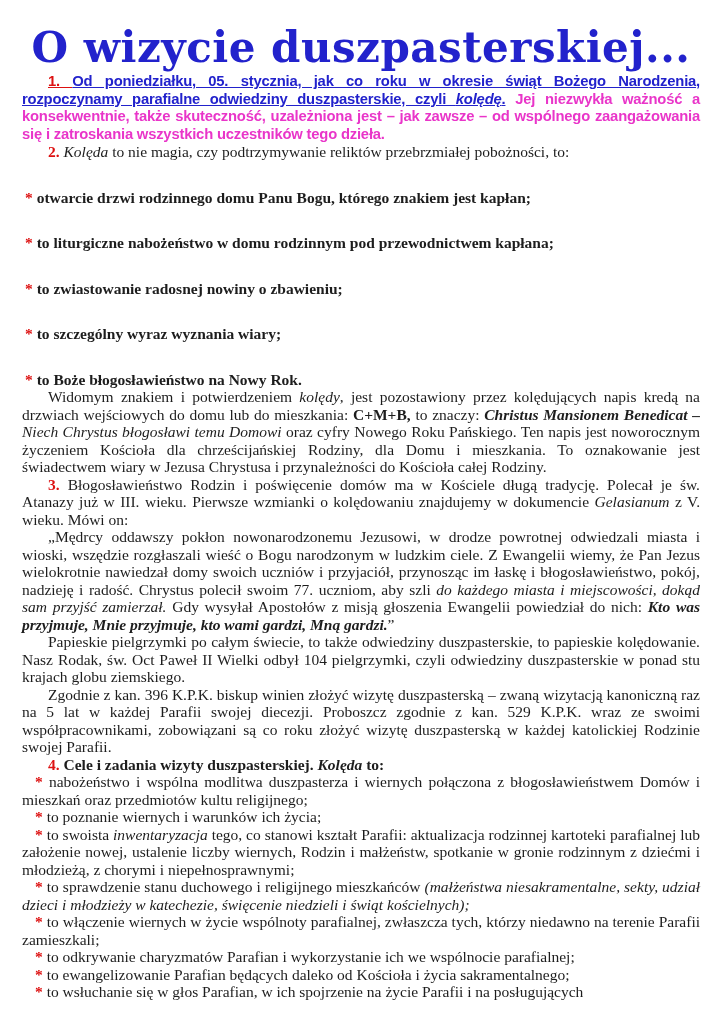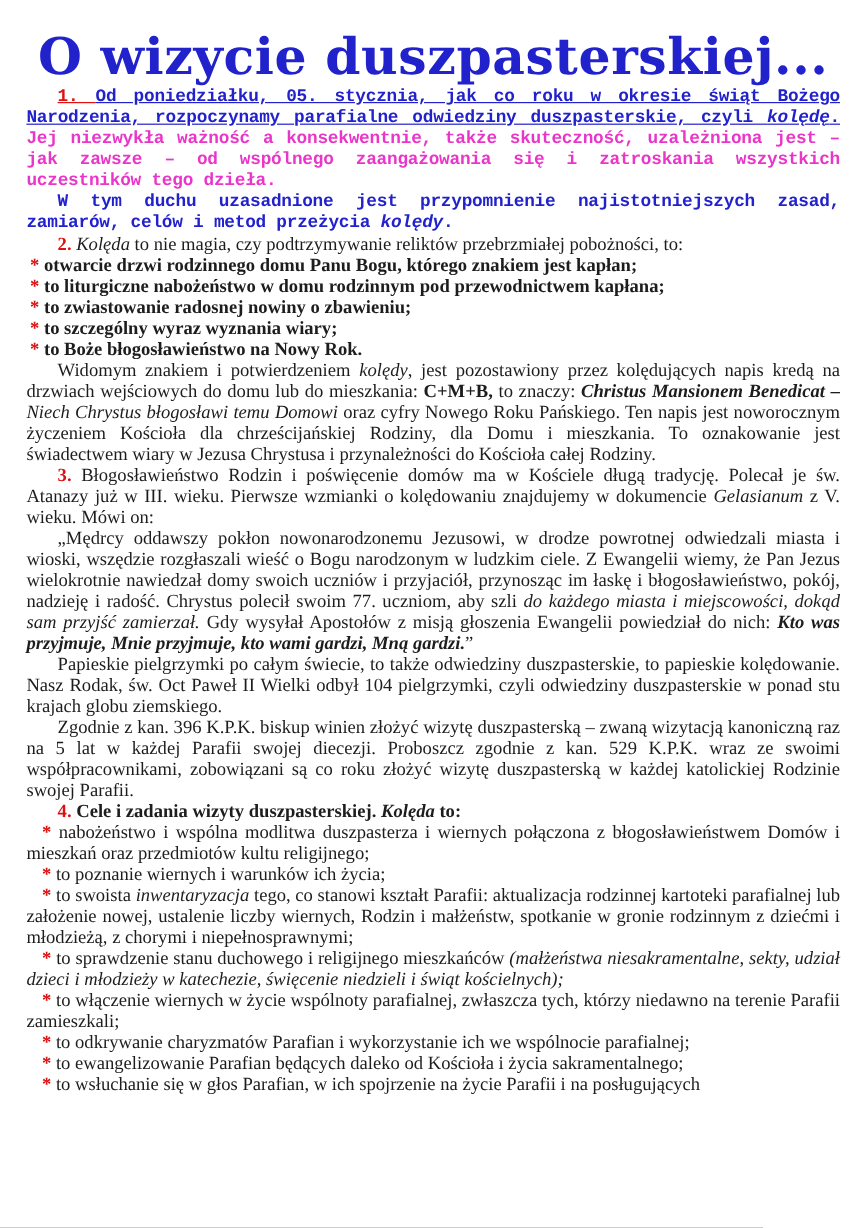--- a/index.html
+++ b/index.html
@@ -33,44 +33,43 @@
   }
   .headline {
     font-family: "DejaVu Serif", serif;
     font-size: 20.5px;
     line-height: 1.2;
     text-align: left;
     margin-bottom: 4px;
     white-space: nowrap;
   }
   .intro {
-    font-family: Liberation Mono, monospace;
+    font-family: Liberation Sans, sans-serif;
     font-size: 14.8px;
     line-height: 1.18;
     letter-spacing: -0.2px;
   }
   .indent { text-indent: 26px; }
-  .list-a { text-indent: 3px; }
+  .list-a { text-indent: 3px; margin-top: 28px; }
   .list-b { text-indent: 13px; }
   .b { font-weight: bold; }
   .i { font-style: italic; }
   .u { text-decoration: underline; }
   .c-red     { color: var(--c-red); }
   .c-blue    { color: var(--c-blue); }
   .c-magenta { color: var(--c-magenta); }
   .uc-blue { text-decoration-color: var(--c-ublue); }
 </style>
 </head>
 <body>
 
 <div class="page">
   <div>
       <p class="blk title"><span class="b c-blue">O wizycie duszpasterskiej...</span></p>
       <p class="blk intro indent"><span class="b u c-red">1. </span><span class="b u c-blue">Od poniedziałku, 05. stycznia, jak co roku w okresie świąt Bożego Narodzenia, rozpoczynamy parafialne odwiedziny duszpasterskie, czyli </span><span class="b i u c-blue">kolędę</span><span class="b u c-blue">.</span><span class="b"> </span><span class="b c-magenta">Jej niezwykła ważność a konsekwentnie, także skuteczność, uzależniona jest – jak zawsze – od wspólnego zaangażowania się i zatroskania wszystkich uczestników tego dzieła.</span></p>
-      <p class="blk intro indent"><span class="b c-blue">W tym duchu uzasadnione jest przypomnienie najistotniejszych zasad, zamiarów, celów i metod przeżycia </span><span class="b i c-blue">kolędy</span><span class="b c-blue">.</span></p>
       <p class="blk indent"><span class="b c-red">2. </span><span class="i">Kolęda</span><span> to nie magia, czy podtrzymywanie reliktów przebrzmiałej pobożności, to:</span></p>
       <p class="blk list-a"><span class="b c-red">* </span><span class="b">otwarcie drzwi rodzinnego domu Panu Bogu, którego znakiem jest kapłan;</span></p>
       <p class="blk list-a"><span class="b c-red">* </span><span class="b">to liturgiczne nabożeństwo w domu rodzinnym pod przewodnictwem kapłana;</span></p>
       <p class="blk list-a"><span class="b c-red">* </span><span class="b">to zwiastowanie radosnej nowiny o zbawieniu;</span></p>
       <p class="blk list-a"><span class="b c-red">* </span><span class="b">to szczególny wyraz wyznania wiary;</span></p>
       <p class="blk list-a"><span class="b c-red">* </span><span class="b">to Boże błogosławieństwo na Nowy Rok.</span></p>
       <p class="blk indent"><span>Widomym znakiem i potwierdzeniem </span><span class="i">kolędy</span><span>, jest pozostawiony przez kolędujących napis kredą na drzwiach wejściowych do domu lub do mieszkania: </span><span class="b">C+M+B,</span><span> to znaczy: </span><span class="b i">Christus Mansionem Benedicat – </span><span class="i">Niech Chrystus błogosławi temu Domowi</span><span> oraz cyfry Nowego Roku Pańskiego. Ten napis jest noworocznym życzeniem Kościoła dla chrześcijańskiej Rodziny, dla Domu i mieszkania. To oznakowanie jest świadectwem wiary w Jezusa Chrystusa i przynależności do Kościoła całej Rodziny.</span></p>
       <p class="blk indent"><span class="b c-red">3. </span><span>Błogosławieństwo Rodzin i poświęcenie domów ma w Kościele długą tradycję. Polecał je św. Atanazy już w III. wieku. Pierwsze wzmianki o kolędowaniu znajdujemy w dokumencie </span><span class="i">Gelasianum</span><span>  z V. wieku. Mówi on:</span></p>
       <p class="blk indent"><span>„Mędrcy oddawszy pokłon nowonarodzonemu Jezusowi, w drodze powrotnej odwiedzali miasta i wioski, wszędzie rozgłaszali wieść o Bogu narodzonym w ludzkim ciele. Z Ewangelii wiemy, że Pan Jezus wielokrotnie nawiedzał domy swoich uczniów i przyjaciół, przynosząc im łaskę i błogosławieństwo, pokój, nadzieję i radość. Chrystus polecił swoim 77. uczniom, aby szli </span><span class="i">do każdego miasta i miejscowości, dokąd sam przyjść zamierzał.</span><span> Gdy wysyłał Apostołów z misją głoszenia Ewangelii powiedział do nich: </span><span class="b i">Kto was przyjmuje, Mnie przyjmuje, kto wami gardzi, Mną gardzi.</span><span>”</span></p>
       <p class="blk indent"><span>Papieskie pielgrzymki po całym świecie, to także odwiedziny duszpasterskie, to papieskie kolędowanie. Nasz Rodak, św. Oct Paweł II Wielki odbył 104 pielgrzymki, czyli odwiedziny duszpasterskie w ponad stu krajach globu ziemskiego.</span></p>

